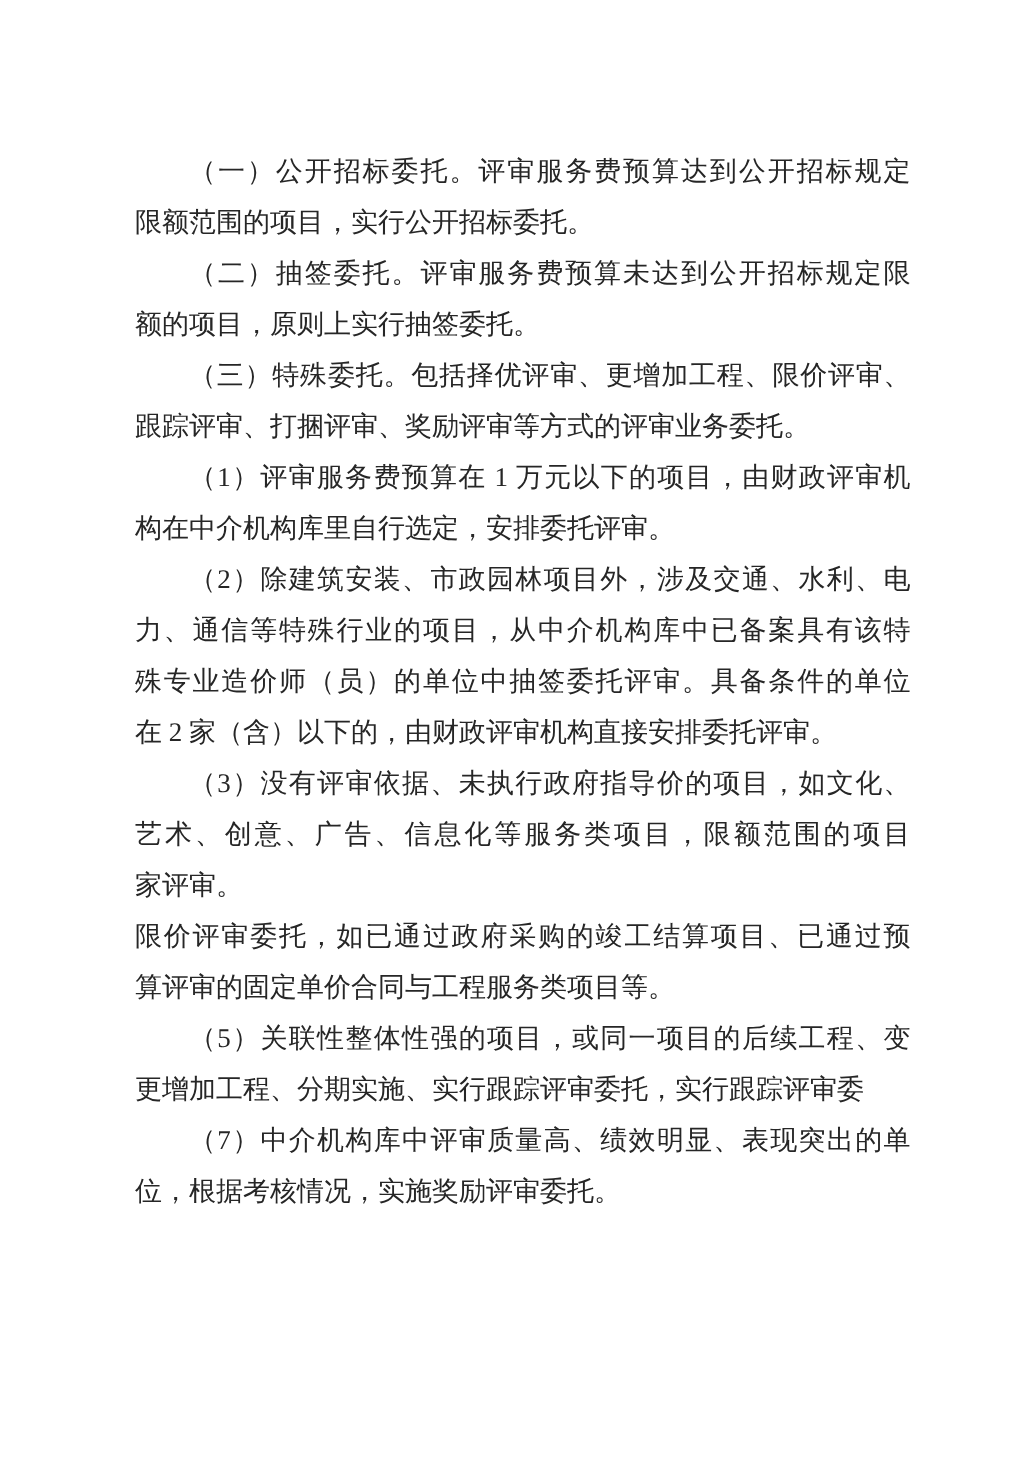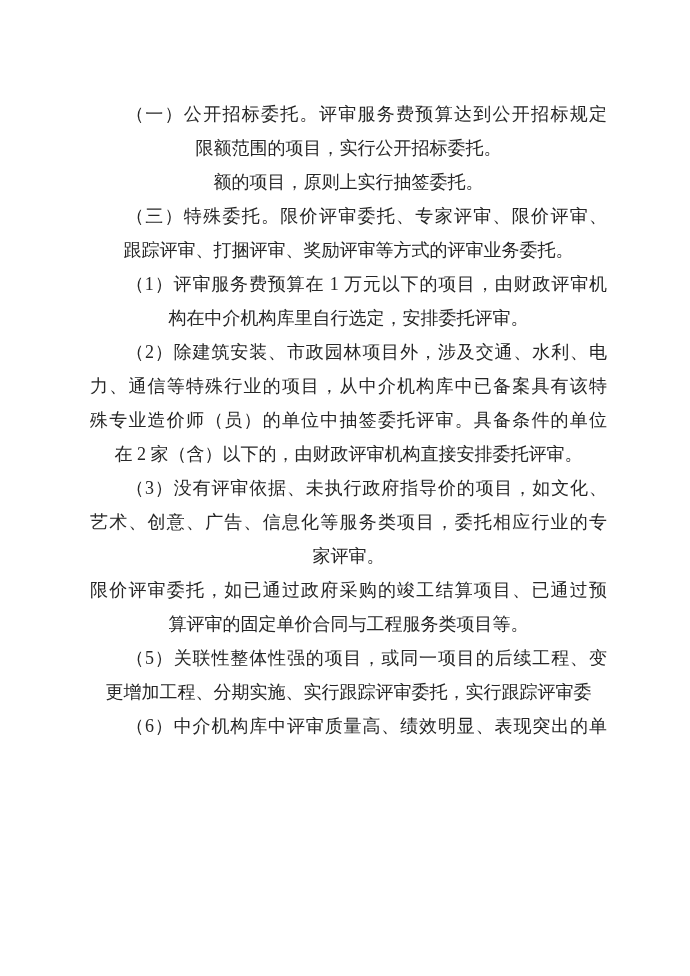--- a/index.html
+++ b/index.html
@@ -20,21 +20,21 @@
     left: 90px;
     top: 97px;
     width: 517px;
     color: #262626;
     font-size: 18px;
     line-height: 34px;
   }
   .line {
     height: 34px;
     overflow: hidden;
-    text-align: center;
+    text-align: left;
   }
   .line.just {
     text-align: justify;
     text-align-last: justify;
     text-justify: inter-character;
   }
   .line.indent {
     padding-left: 36px;
   }
   .page-number {
@@ -47,32 +47,34 @@
     letter-spacing: 1px;
   }
 </style>
 </head>
 <body>
 
 <div class="page">
   <div class="doc-body">
     <div class="line indent just">（一）公开招标委托。评审服务费预算达到公开招标规定</div>
     <div class="line">限额范围的项目，实行公开招标委托。</div>
+    <div class="line indent just">（二）抽签委托。评审服务费预算未达到公开招标规定限</div>
     <div class="line">额的项目，原则上实行抽签委托。</div>
-    <div class="line indent just">（三）特殊委托。限价评审委托、专家评审、限价评审、</div>
+    <div class="line indent just">（三）特殊委托。包括择优评审、更增加工程、限价评审、</div>
     <div class="line">跟踪评审、打捆评审、奖励评审等方式的评审业务委托。</div>
     <div class="line indent just">（1）评审服务费预算在 1 万元以下的项目，由财政评审机</div>
     <div class="line">构在中介机构库里自行选定，安排委托评审。</div>
     <div class="line indent just">（2）除建筑安装、市政园林项目外，涉及交通、水利、电</div>
     <div class="line just">力、通信等特殊行业的项目，从中介机构库中已备案具有该特</div>
     <div class="line just">殊专业造价师（员）的单位中抽签委托评审。具备条件的单位</div>
     <div class="line">在 2 家（含）以下的，由财政评审机构直接安排委托评审。</div>
     <div class="line indent just">（3）没有评审依据、未执行政府指导价的项目，如文化、</div>
-    <div class="line just">艺术、创意、广告、信息化等服务类项目，委托相应行业的专</div>
+    <div class="line just">艺术、创意、广告、信息化等服务类项目，限额范围的项目</div>
     <div class="line">家评审。</div>
     <div class="line just">限价评审委托，如已通过政府采购的竣工结算项目、已通过预</div>
     <div class="line">算评审的固定单价合同与工程服务类项目等。</div>
     <div class="line indent just">（5）关联性整体性强的项目，或同一项目的后续工程、变</div>
     <div class="line">更增加工程、分期实施、实行跟踪评审委托，实行跟踪评审委托。</div>
-    <div class="line indent just">（6）中介机构库中评审质量高、绩效明显、表现突出的单</div>
+    <div class="line indent just">（7）中介机构库中评审质量高、绩效明显、表现突出的单</div>
+    <div class="line">位，根据考核情况，实施奖励评审委托。</div>
   </div>
   <div class="page-number">— 4 —</div>
 </div>
 
 </body></html>

